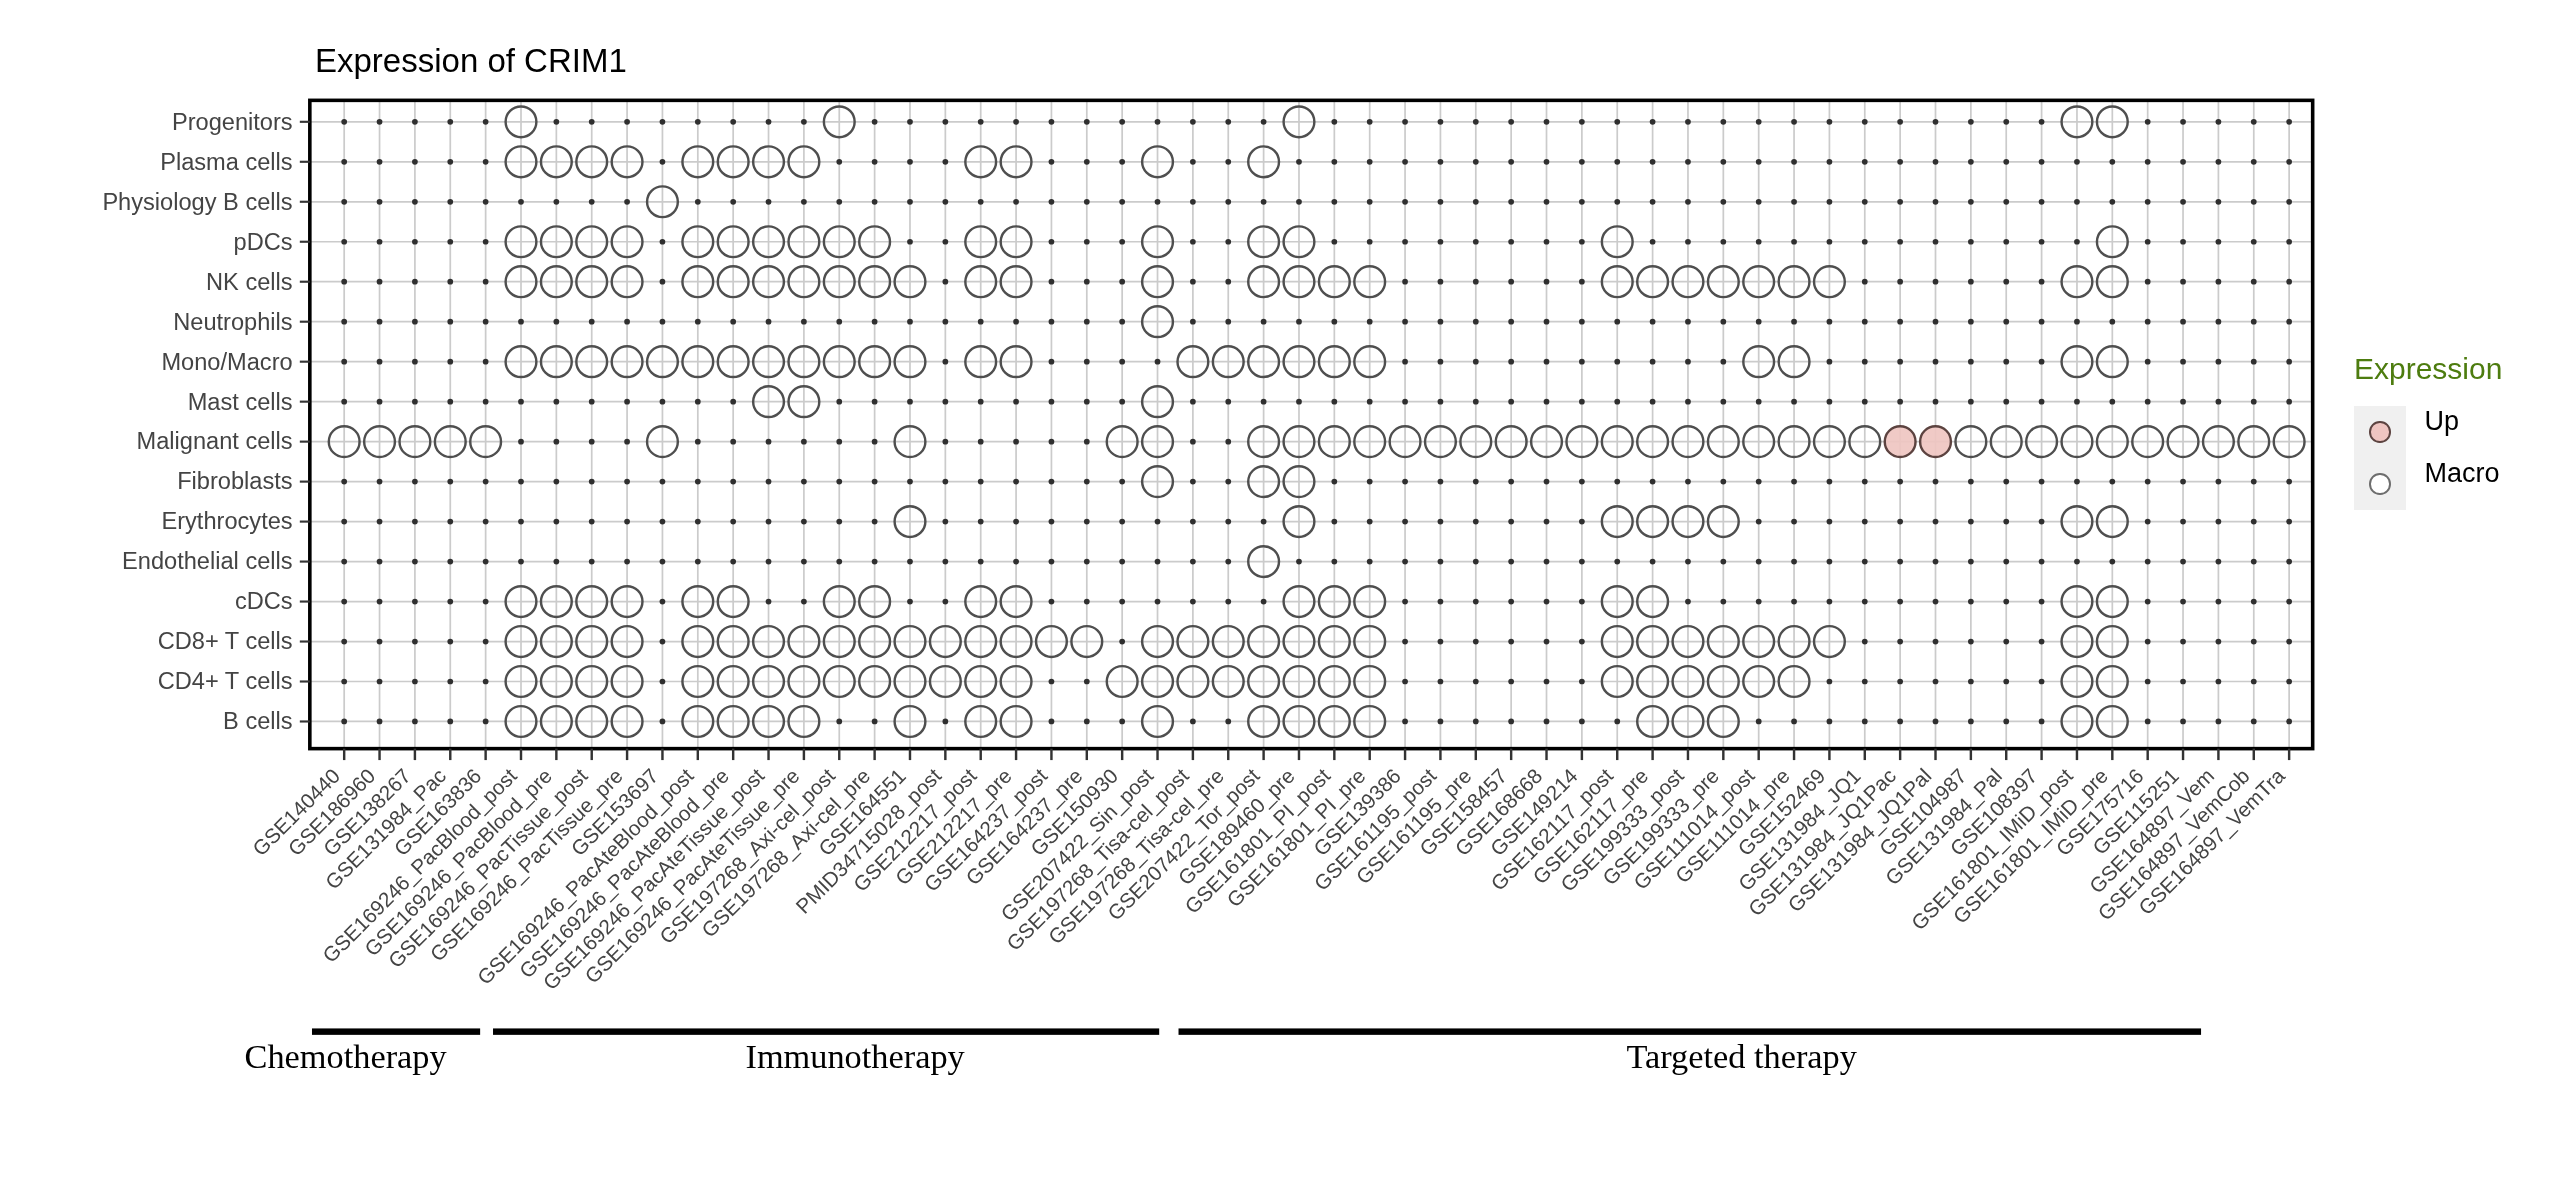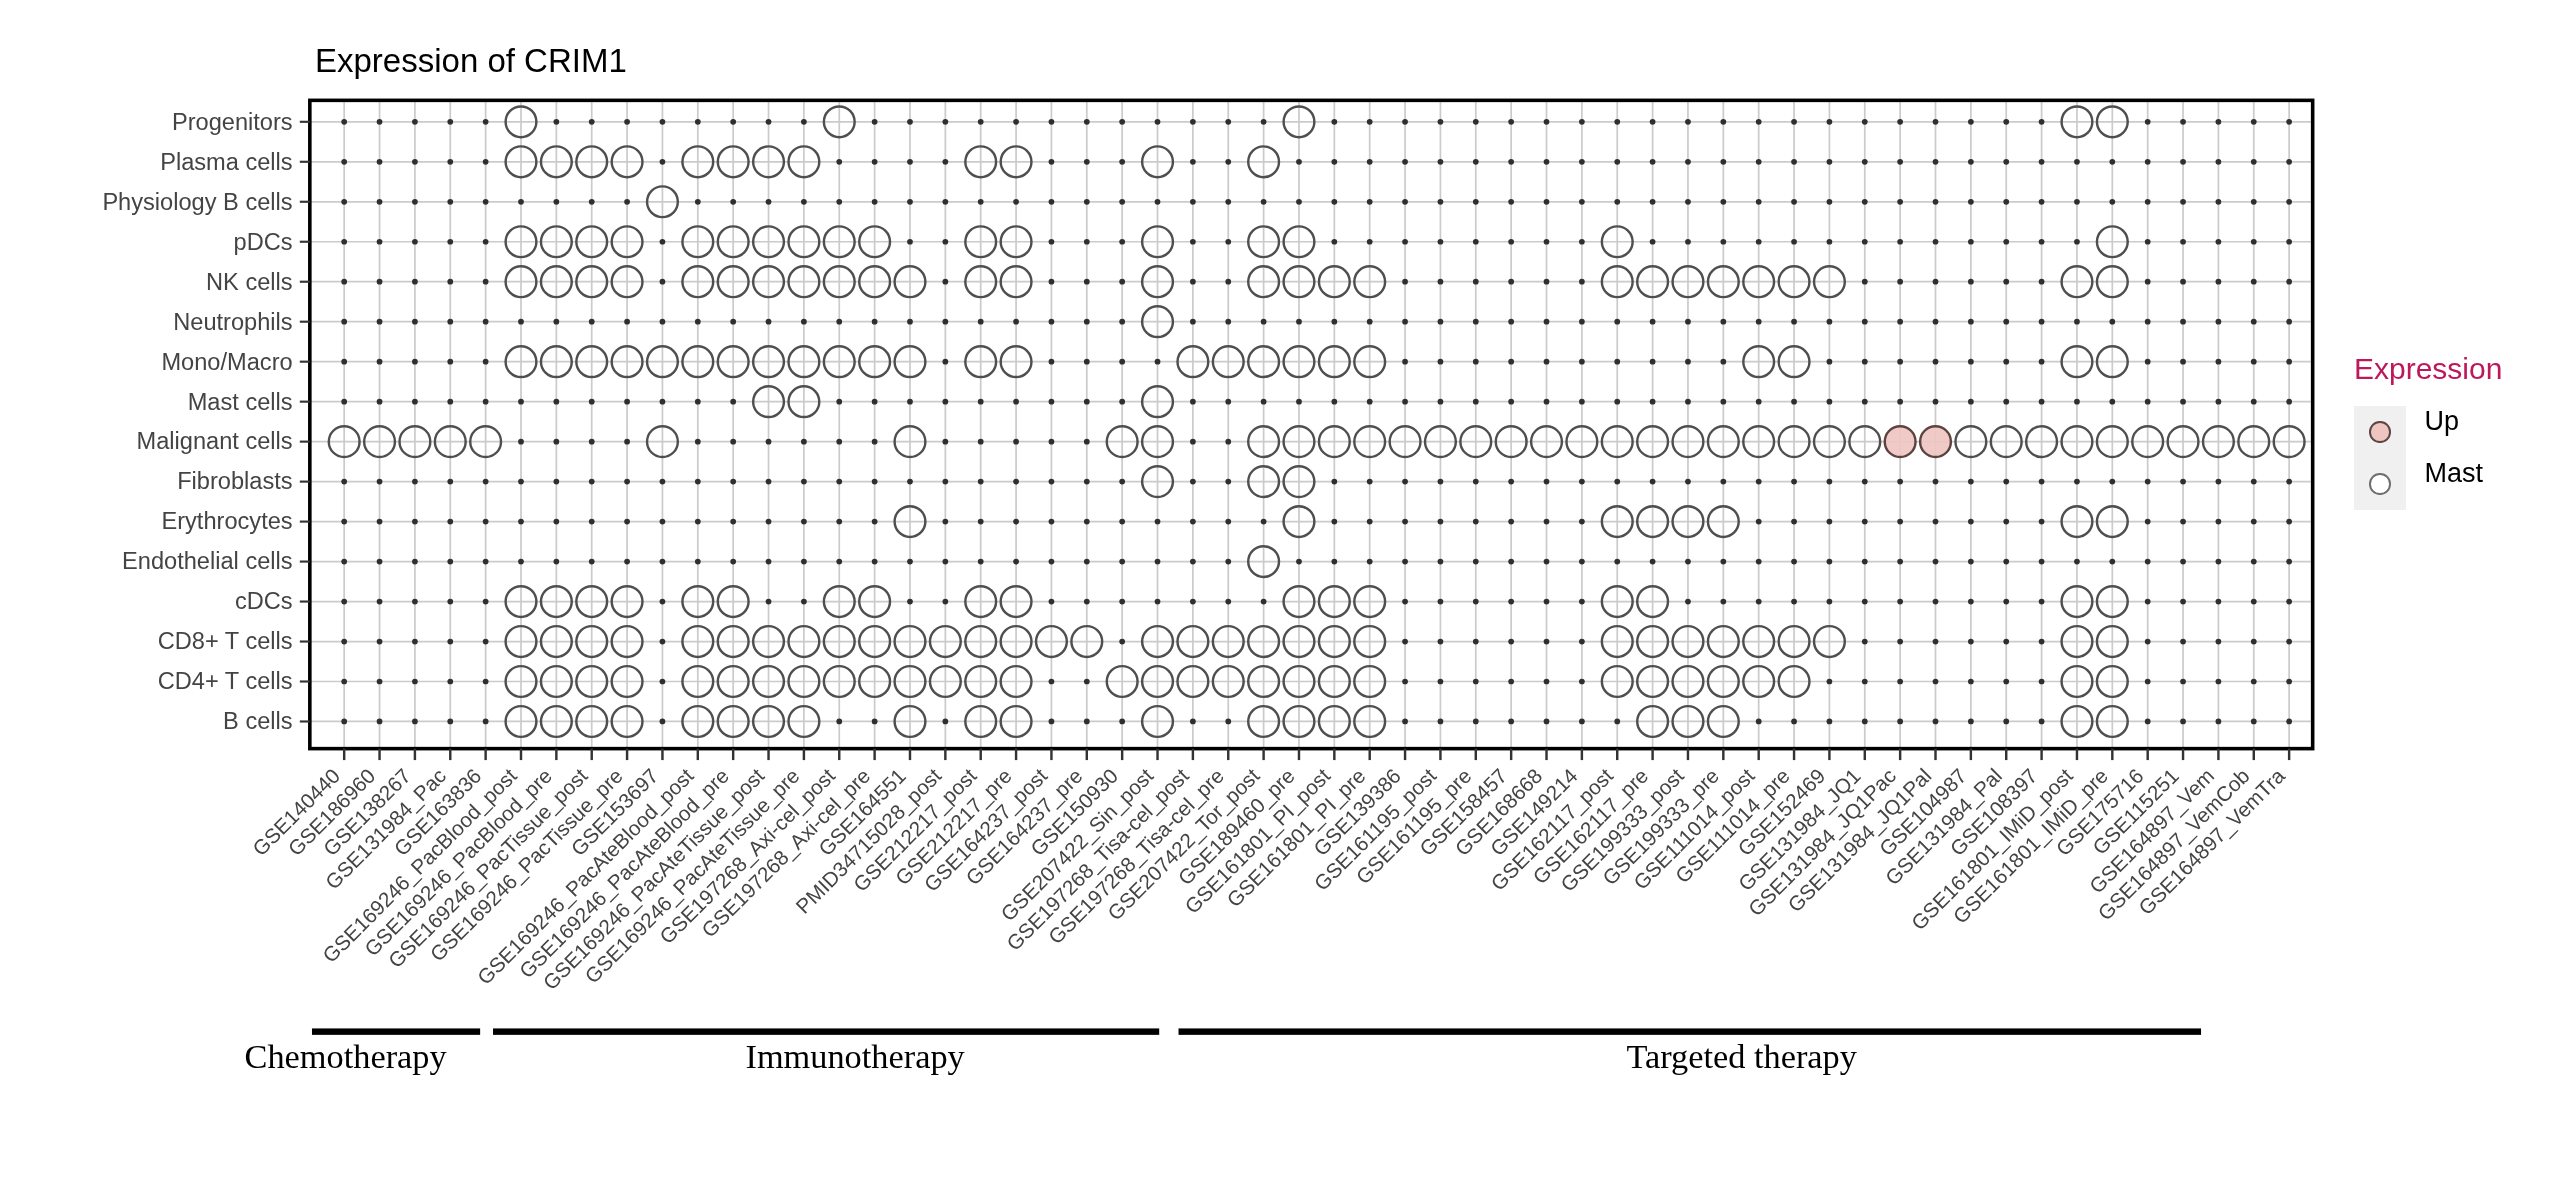--- a/index.html
+++ b/index.html
@@ -1,20 +1,20 @@
 <!DOCTYPE html>
 <html style="font-size:11.4px"><head>
 <meta charset="utf-8">
 <style>
   html,body{margin:0;padding:0;background:#ffffff;width:2576px;height:1181px;overflow:hidden;
     font-family:"Liberation Sans",sans-serif;}
   #stage{position:relative;width:2576px;height:981px;background:#fff;}
   #plot-title{position:absolute;left:315px;top:42px;font-size:33px;color:#000;}
   #legend{position:absolute;left:2354px;top:352px;}
-  #legend .legend-title{font-size:30px;color:#be185d;margin-bottom:20px;}
+  #legend .legend-title{font-size:30px;color:#4d7c0f;margin-bottom:20px;}
   .legend-row{display:flex;align-items:flex-start;margin:0;}
   .legend-key{width:52px;height:52px;background:#f0f0f0;display:flex;align-items:center;justify-content:center;}
   .legend-dot{width:21.5px;height:21.5px;border-radius:50%;box-sizing:border-box;}
   .legend-dot.up{background:#efc5c1;border:2.9px solid #5c4340;}
   .legend-dot.none{background:#fff;border:2.9px solid #6e6e6e;}
   .legend-label{font-size:27px;color:#000;margin-left:18.6px;}
   svg text{font-family:"Liberation Sans",sans-serif;}
   svg text.group-label{font-family:"Liberation Serif",serif;}
 </style>
 </head>
@@ -1150,17 +1150,17 @@
     <div class="legend-row">
       <div class="legend-key">
         <div class="legend-dot up"></div>
       </div>
       <div class="legend-label">Up</div>
     </div>
     <div class="legend-row">
       <div class="legend-key">
         <div class="legend-dot none"></div>
       </div>
-      <div class="legend-label">Mast</div>
+      <div class="legend-label">Macro</div>
     </div>
   </div>
 </div>
 
 
 </body></html>

